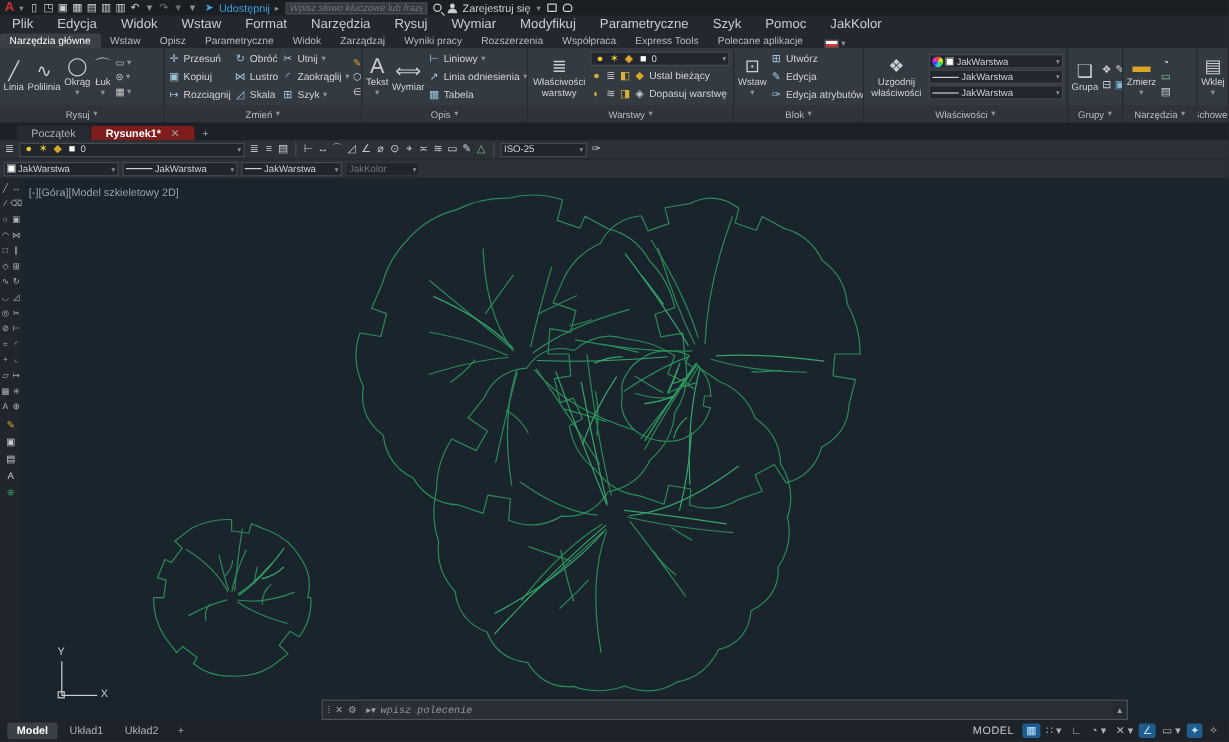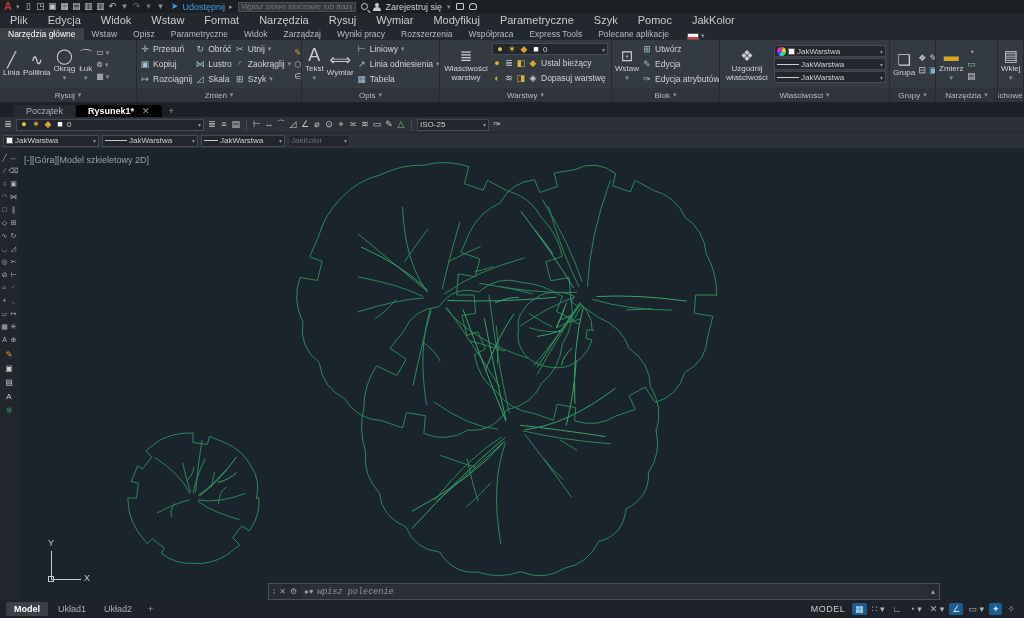--- a/index.html
+++ b/index.html
@@ -55,21 +55,21 @@
     font-size:8px;color:#cfd3d7;padding:0 2px;gap:2px;}
   .ddbox .dd-caret{margin-left:auto;color:#8b9299;font-size:6px;}
   .swatch{width:7px;height:7px;background:#fff;border:1px solid #666;display:inline-block;}
   .linetype{width:22px;height:1px;background:#c9cdd1;display:inline-block;}
   .colorwheel{width:9px;height:9px;border-radius:50%;display:inline-block;
     background:conic-gradient(#e33,#ee3,#3d3,#3dd,#33e,#e3e,#e33);}
 
   
   .doctabs{height:15px;background:#1d2127;display:flex;align-items:flex-end;font-size:9px;gap:1px;padding-left:14px;flex:0 0 15px;}
   .dtab{padding:1px 12px;background:#262b31;color:#aab0b6;border-radius:2px 2px 0 0;display:flex;gap:8px;align-items:center;}
-  .dtab.active{background:#000000;color:#fff;font-weight:bold;}
+  .dtab.active{background:#7f1d1d;color:#fff;font-weight:bold;}
   .dtab .x{color:#9aa1a8;font-weight:normal;}
   .plus{color:#9aa1a8;padding:1px 6px;}
 
   
   .tbrow{height:16px;background:#2c3138;display:flex;align-items:center;gap:3px;padding:0 3px;font-size:8px;flex:0 0 16px;border-bottom:1px solid #23272d;}
   .tb-dd{background:#22262c;border:1px solid #454b53;height:12px;display:flex;align-items:center;gap:2px;font-size:8px;color:#cfd3d7;padding:0 2px;}
   .tb-dd .dd-caret{margin-left:auto;font-size:6px;color:#8b9299;}
   .tb-dd.disabled{color:#6c737a;border-color:#33383e;}
   .vsep{width:1px;height:12px;background:#454b53;margin:0 2px;}
   .strip{display:flex;gap:2px;align-items:center;}

